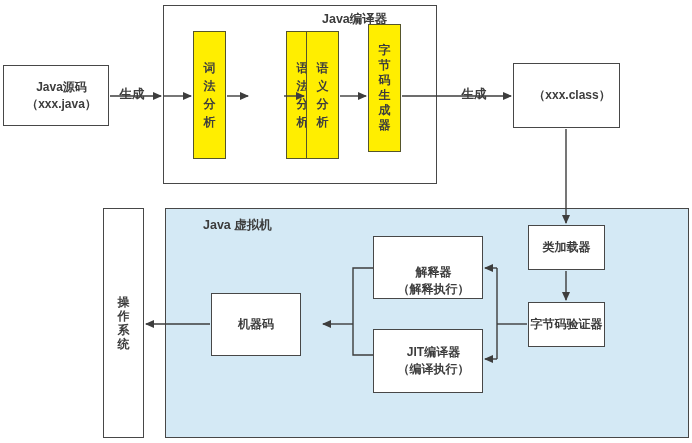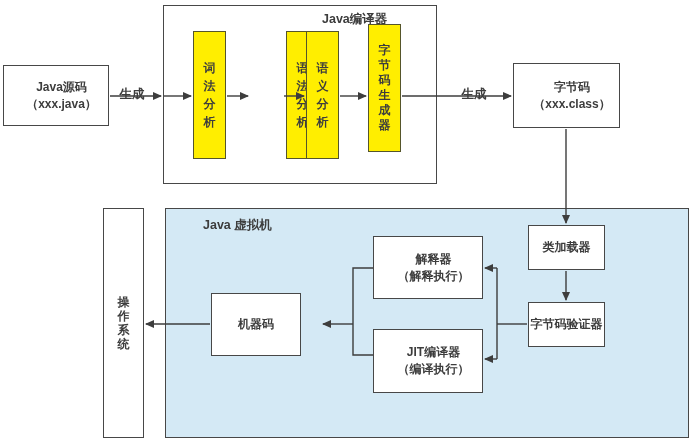--- a/index.html
+++ b/index.html
@@ -92,38 +92,37 @@
     <div class="vtext">语义分析</div>
   </div>
   <div class="box stage" style="left:368px;top:24px;width:33px;height:128px;">
     <div class="vtext tight">字节码生成器</div>
   </div>
 
   <div class="flow-label" style="left:457px;top:86px;width:34px;">生成</div>
 
   <div class="box" style="left:513px;top:63px;width:107px;height:65px;">
     <div>
-      <span class="two-line">字节码</span>
       <span class="two-line">（xxx.class）</span>
     </div>
   </div>
 
   <div class="box" style="left:103px;top:208px;width:41px;height:230px;">
     <div class="vtext" style="line-height:14px;">操作系统</div>
   </div>
 
   <div class="box" style="left:528px;top:225px;width:77px;height:45px;">
     <span>类加载器</span>
   </div>
 
   <div class="box" style="left:528px;top:302px;width:77px;height:45px;">
     <span style="white-space:nowrap;">字节码验证器</span>
   </div>
 
-  <div class="box" style="left:373px;top:236px;width:110px;height:63px;">
+  <div class="box" style="left:373px;top:236px;width:110px;height:63px;align-items:flex-end;">
     <div>
       <span class="two-line">解释器</span>
       <span class="two-line">（解释执行）</span>
     </div>
   </div>
 
   <div class="box" style="left:373px;top:329px;width:110px;height:64px;">
     <div>
       <span class="two-line">JIT编译器</span>
       <span class="two-line">（编译执行）</span>

